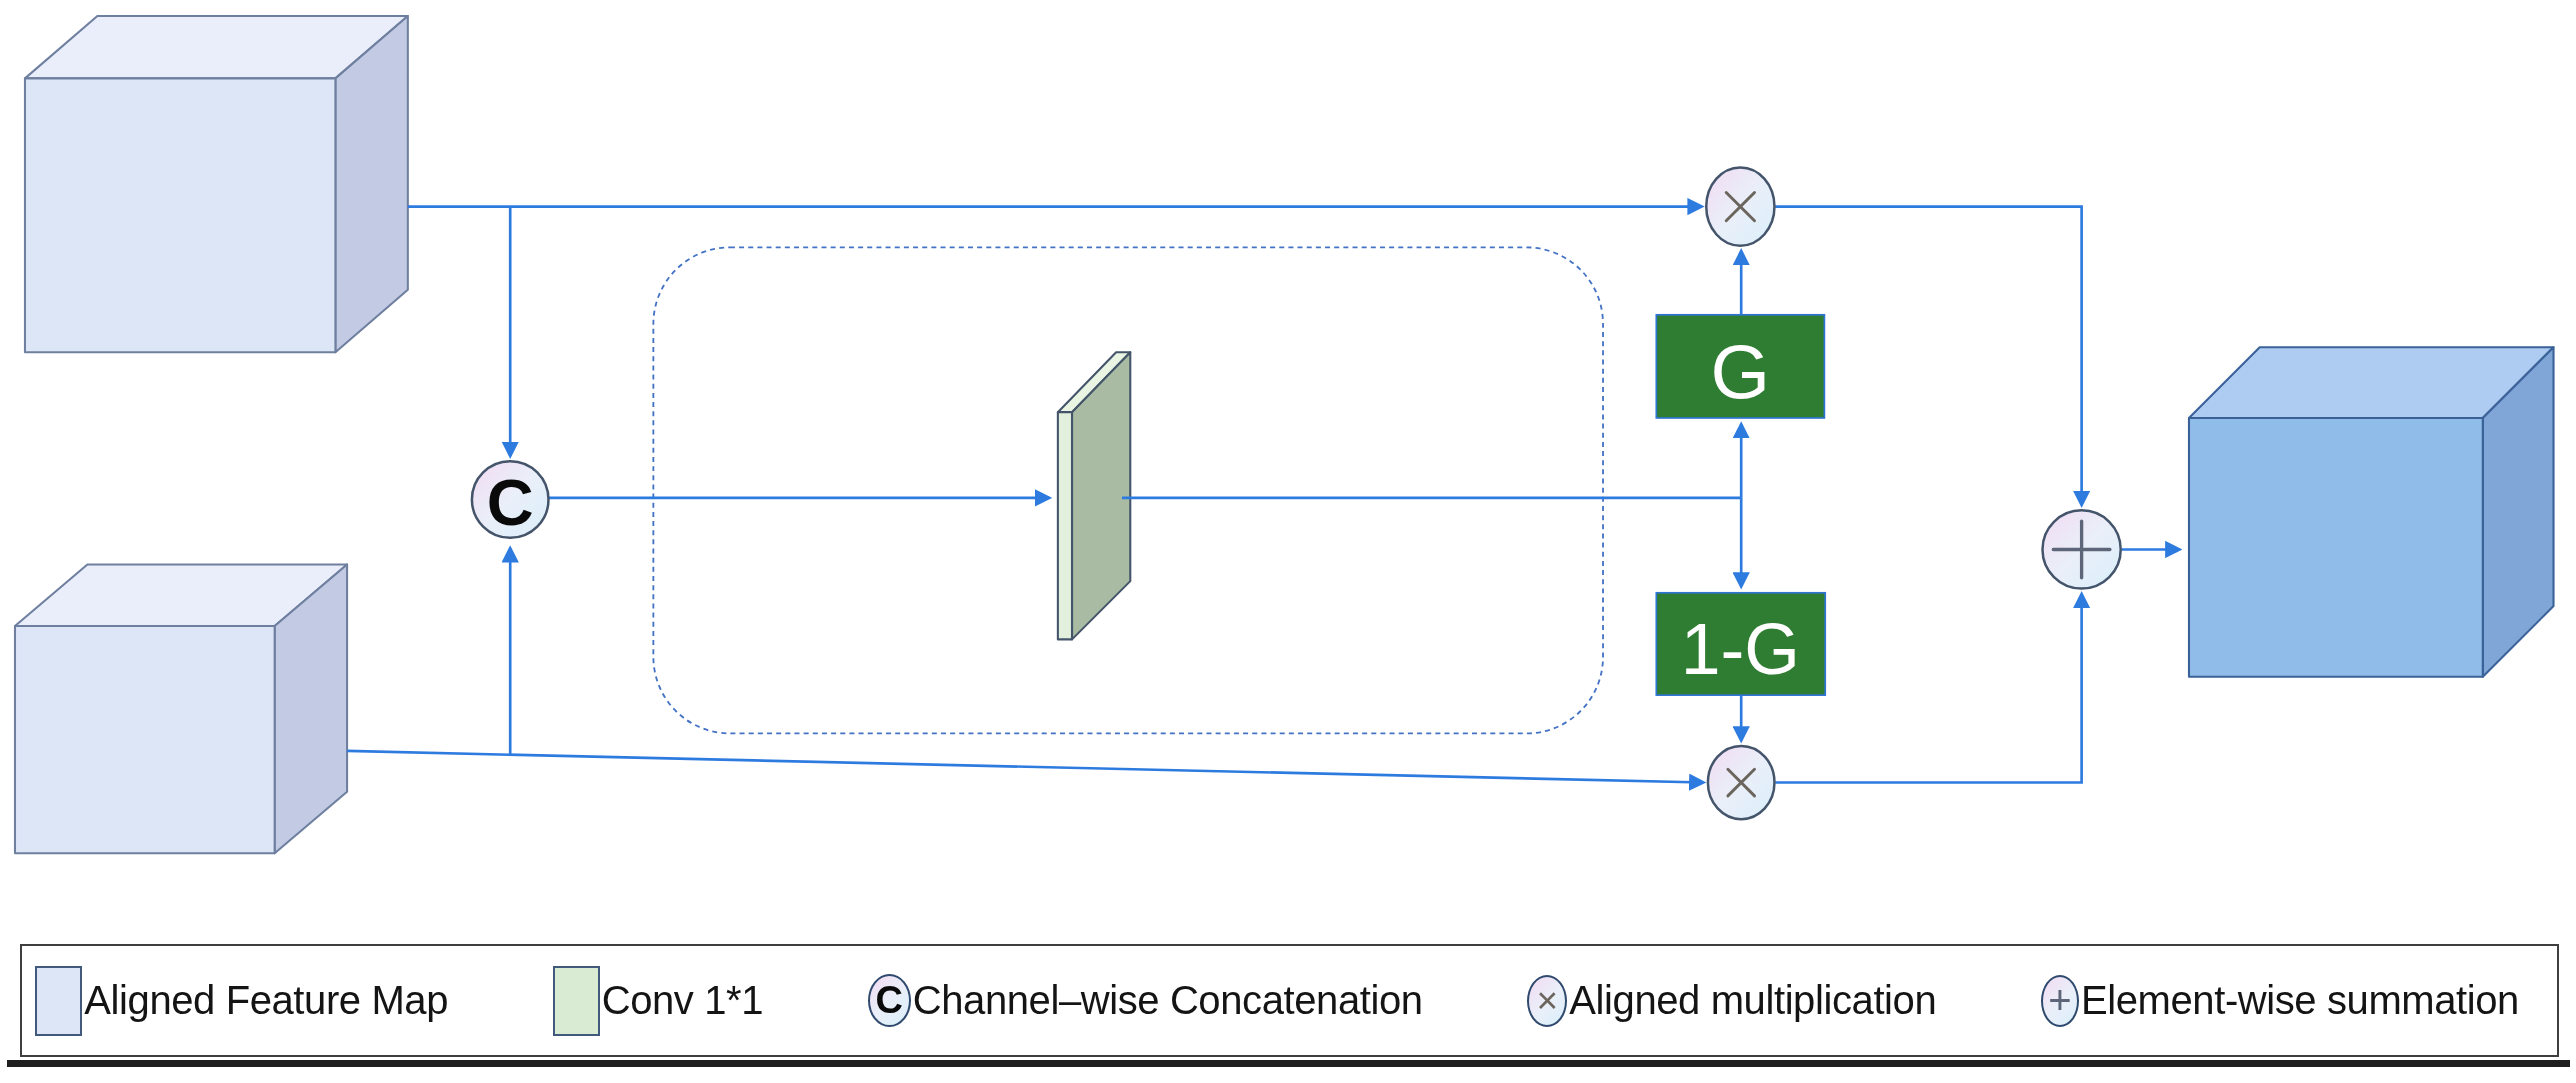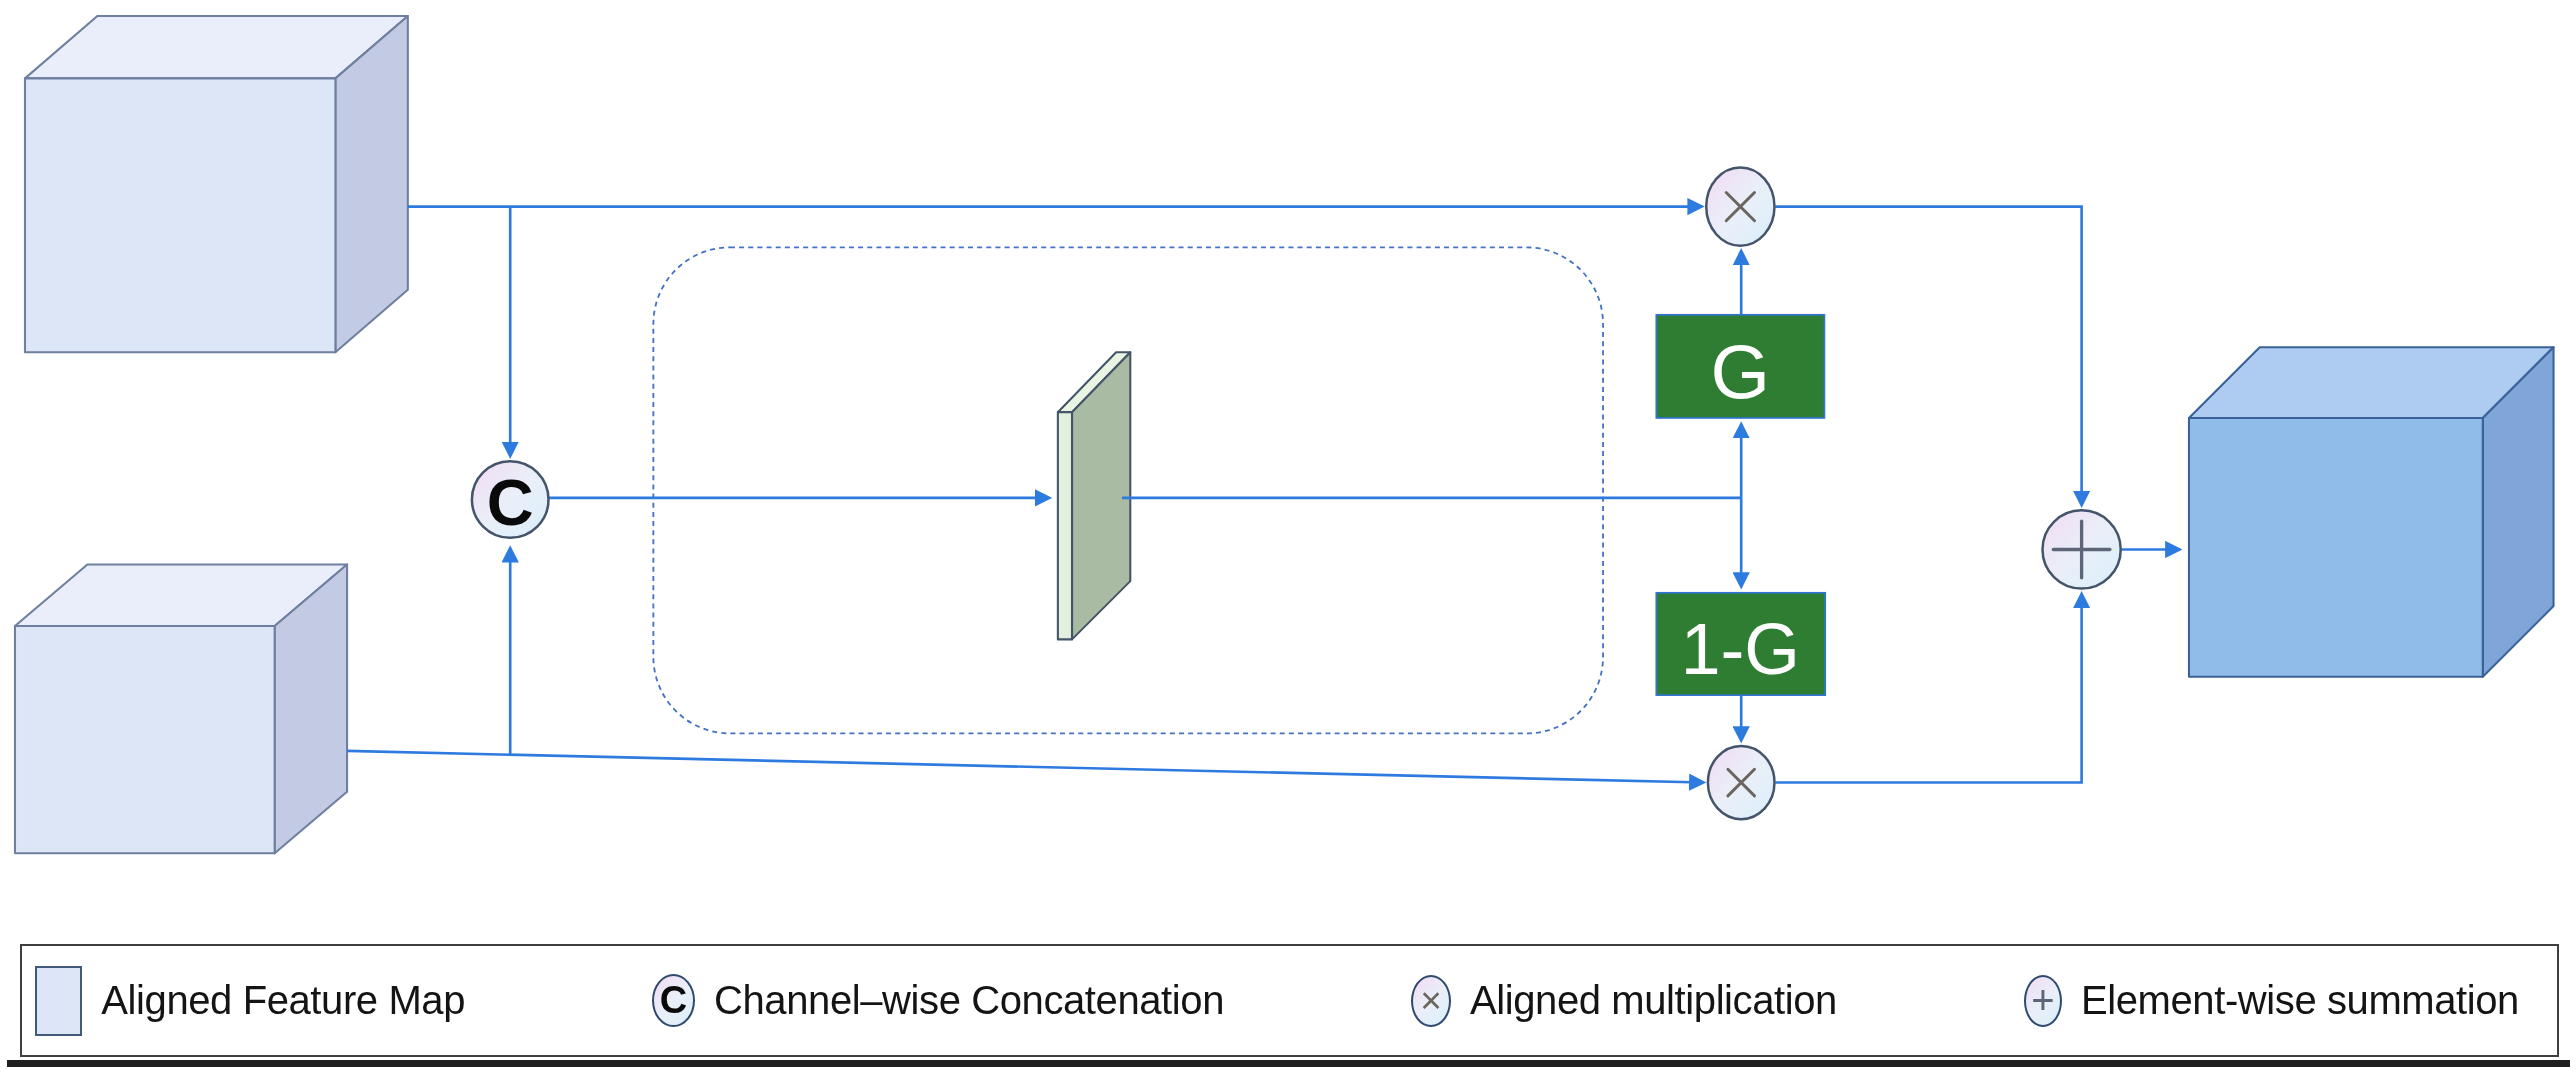--- a/index.html
+++ b/index.html
@@ -14,21 +14,21 @@
   
   .legend{
     position:absolute;left:20px;top:944px;
     width:2539px;height:113px;
     box-sizing:border-box;
     border:2.5px solid #3F3F3F;
     background:#ffffff;
     display:flex;align-items:center;justify-content:space-between;
     padding:0 38px 0 13.3px;
   }
-  .legend-item{display:flex;align-items:center;gap:19px;}
+  .legend-item{display:flex;align-items:center;gap:2px;}
   .legend-label{font-size:40px;color:#141414;white-space:nowrap;letter-spacing:-0.4px;}
   .swatch{width:47px;height:70px;box-sizing:border-box;border:2.5px solid #41597C;}
   .op-ellipse{
     box-sizing:border-box;
     border:2.5px solid #2F4A6E;border-radius:50%;
     background:linear-gradient(135deg,#F1DBF2 0%,#EAEFF9 52%,#D9EFFA 100%);
     display:flex;align-items:center;justify-content:center;
   }
   .op-c{width:43px;height:53px;font-size:38px;font-weight:bold;color:#0a0a0a;}
   .op-x{width:40px;height:52px;font-size:37px;color:#6B655E;}
@@ -137,20 +137,24 @@
     </g>
   </svg>
 
   <div class="legend">
 
     <div class="legend-item">
       <div class="swatch" style="background:#DCE6F7;"></div>
       <span class="legend-label">Aligned Feature Map</span>
     </div>
 
+    <div class="legend-item">
+      <div class="swatch" style="background:#D9ECD3;"></div>
+      <span class="legend-label">Conv 1*1</span>
+    </div>
 
     <div class="legend-item">
       <div class="op-ellipse op-c">C</div>
       <span class="legend-label">Channel–wise Concatenation</span>
     </div>
 
     <div class="legend-item">
       <div class="op-ellipse op-x">×</div>
       <span class="legend-label">Aligned multiplication</span>
     </div>

